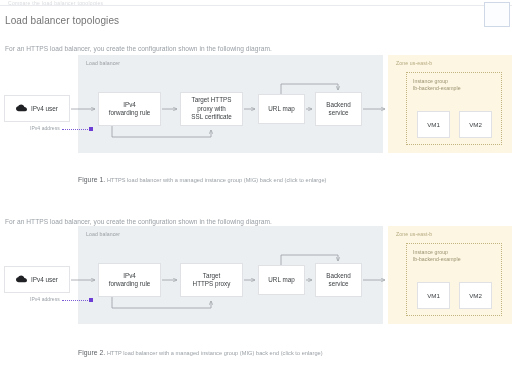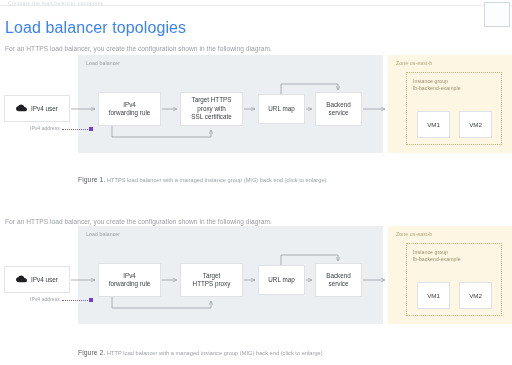--- a/index.html
+++ b/index.html
@@ -17,21 +17,21 @@
     font-size: 5px; color: #d8dadd;
     letter-spacing: .3px; white-space: nowrap;
     height: 6px; overflow: hidden;
   }
   .topline {
     position: absolute; top: 5px; left: 0; width: 512px;
     height: 1px; background: #e8eaed;
   }
   .page-title {
     position: absolute; top: 8px; left: 5px;
-    font-size: 16px; font-weight: 400; color: #3b82f6;
+    font-size: 10px; font-weight: 400; color: #737373;
     letter-spacing: .1px;
   }
   .corner-box {
     position: absolute; top: 2px; right: 2px;
     width: 26px; height: 25px;
     border: 1px solid #cfd8e6;
     background: #fbfdff;
   }
   .para {
     position: absolute; left: 5px;

